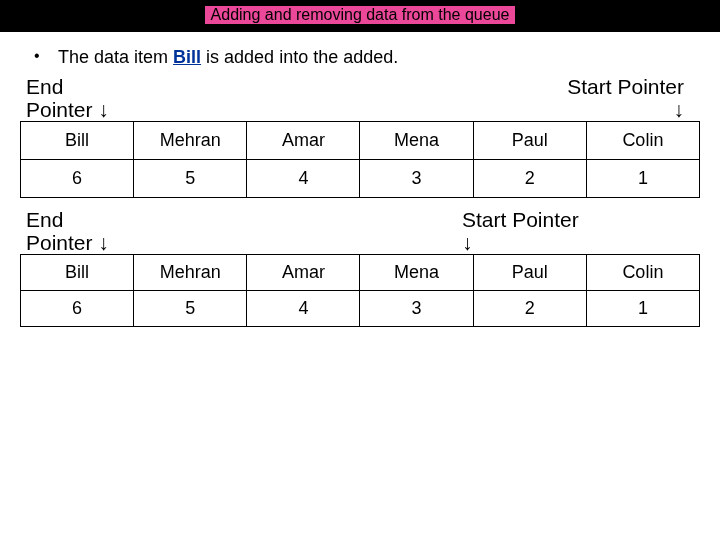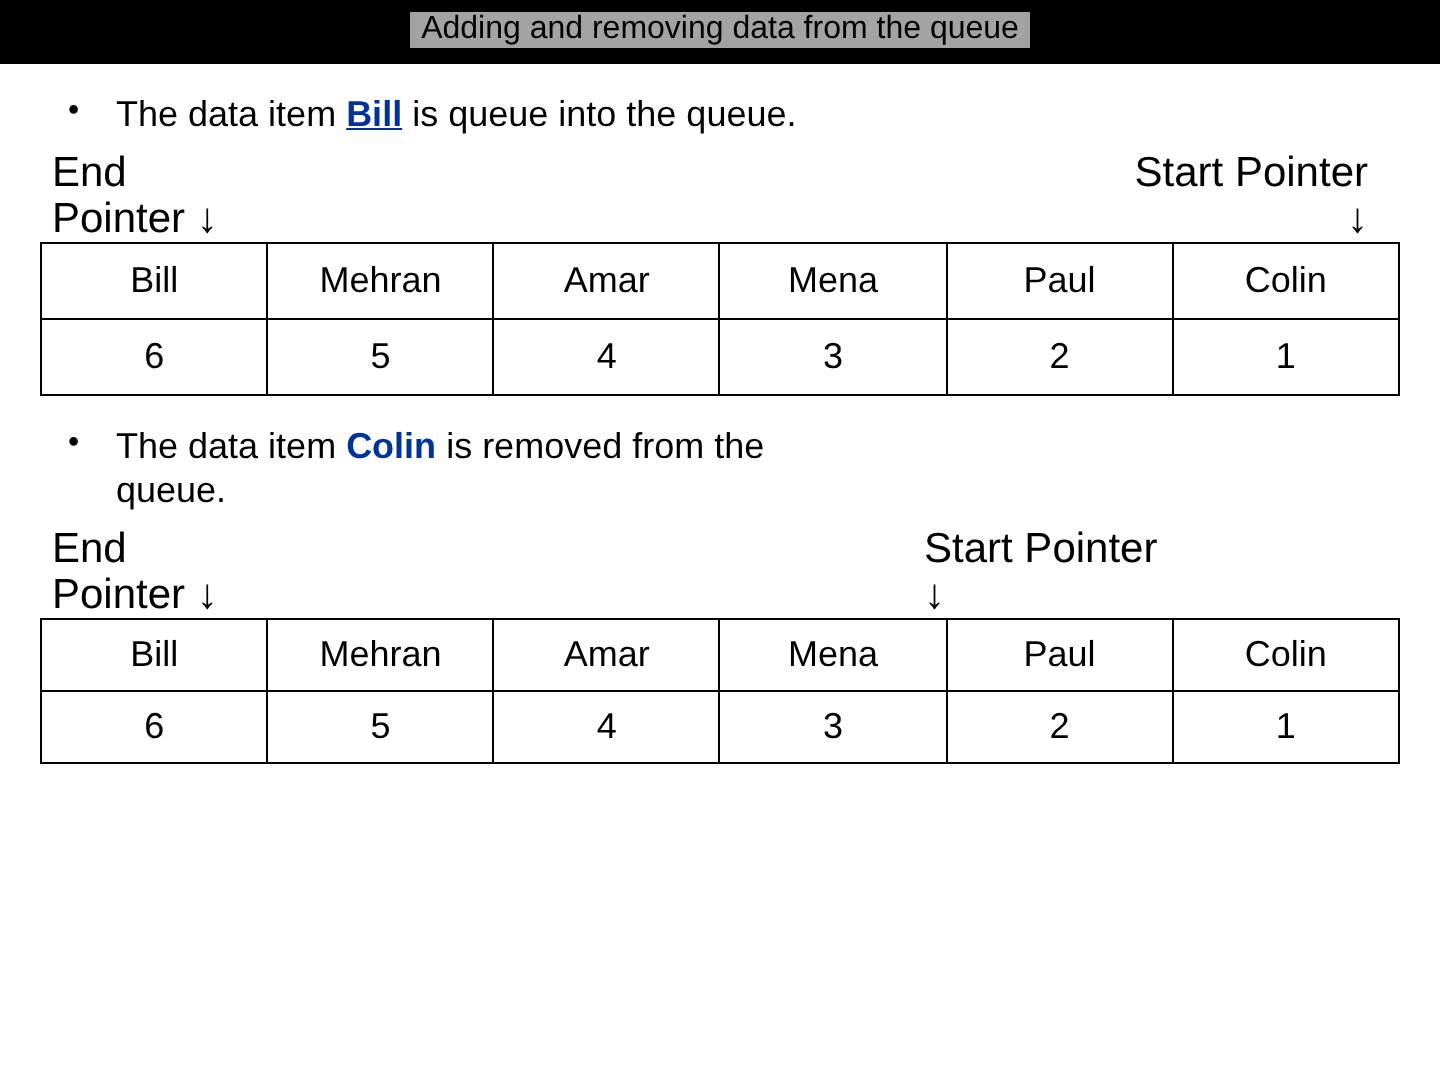--- a/index.html
+++ b/index.html
@@ -1,19 +1,19 @@
 <!DOCTYPE html>
 <html><head>
 <meta charset="utf-8">
 <style>
   html,body{margin:0;padding:0;width:720px;height:540px;background:#fff;font-family:Arial,Helvetica,sans-serif;color:#000}
   .slide{width:720px;height:540px;position:relative;box-sizing:border-box;padding:0 20px 10px 20px}
   .title-wrap{width:720px;margin-left:-20px;background:#000;text-align:center;padding:6px 0 8px 0}
   
-  .title-inner{display:inline-block;background:#a3a3a3;color:#000;padding:0 6px}
+  .title-inner{display:inline-block;background:#ec4899;color:#000;padding:0 6px}
   ul.bullets{margin:14px 0 6px 10px;padding:0;list-style:none}
   ul.bullets li{position:relative;padding-left:28px;font-size:18px;line-height:1.25;max-width:360px}
   ul.bullets li:before{content:"\2022";position:absolute;left:4px;top:0;font-size:16px}
   .kw{font-weight:bold;color:#003399;text-decoration:underline}
   .kw2{font-weight:bold;color:#003399}
   .pointer-row{position:relative;height:46px;margin-top:4px}
   .pointer-label{position:absolute;font-size:21px;line-height:1.1}
   table.queue{width:100%;border-collapse:collapse;table-layout:fixed;margin:0}
   table.queue td{border:1.5px solid #000;text-align:center;font-size:18px;padding:8px 0}
   table.queue.small td{padding:7px 0}
@@ -23,21 +23,21 @@
 <body>
 
 <div class="slide">
 
   <div class="title-wrap">
     <span class="title-inner">Adding and removing data from the queue</span>
   </div>
 
   <ul class="bullets">
     <li>
-      <span>The data item </span><span class="kw">Bill</span><span> is queue into the queue.</span>
+      <span>The data item </span><span class="kw">Bill</span><span> is added into the added.</span>
     </li>
   </ul>
 
   <div class="pointer-row">
     <div class="pointer-label" style="left:6px;top:0">
       <span>End</span><br>
       <span>Pointer ↓</span>
     </div>
     <div class="pointer-label" style="right:16px;top:0;text-align:right">
       <span>Start Pointer</span><br>
@@ -60,25 +60,20 @@
       <td>5</td>
       <td>4</td>
       <td>3</td>
       <td>2</td>
       <td>1</td>
     </tr>
   </tbody>
     </table>
 
   <div class="sect">
-    <ul class="bullets">
-      <li>
-        <span>The data item </span><span class="kw2">Colin</span><span> is removed from the queue.</span>
-      </li>
-    </ul>
 
     <div class="pointer-row">
       <div class="pointer-label" style="left:6px;top:0">
         <span>End</span><br>
         <span>Pointer ↓</span>
       </div>
       <div class="pointer-label" style="left:442px;top:0">
         <span>Start Pointer</span><br>
         <span>↓</span>
       </div>

